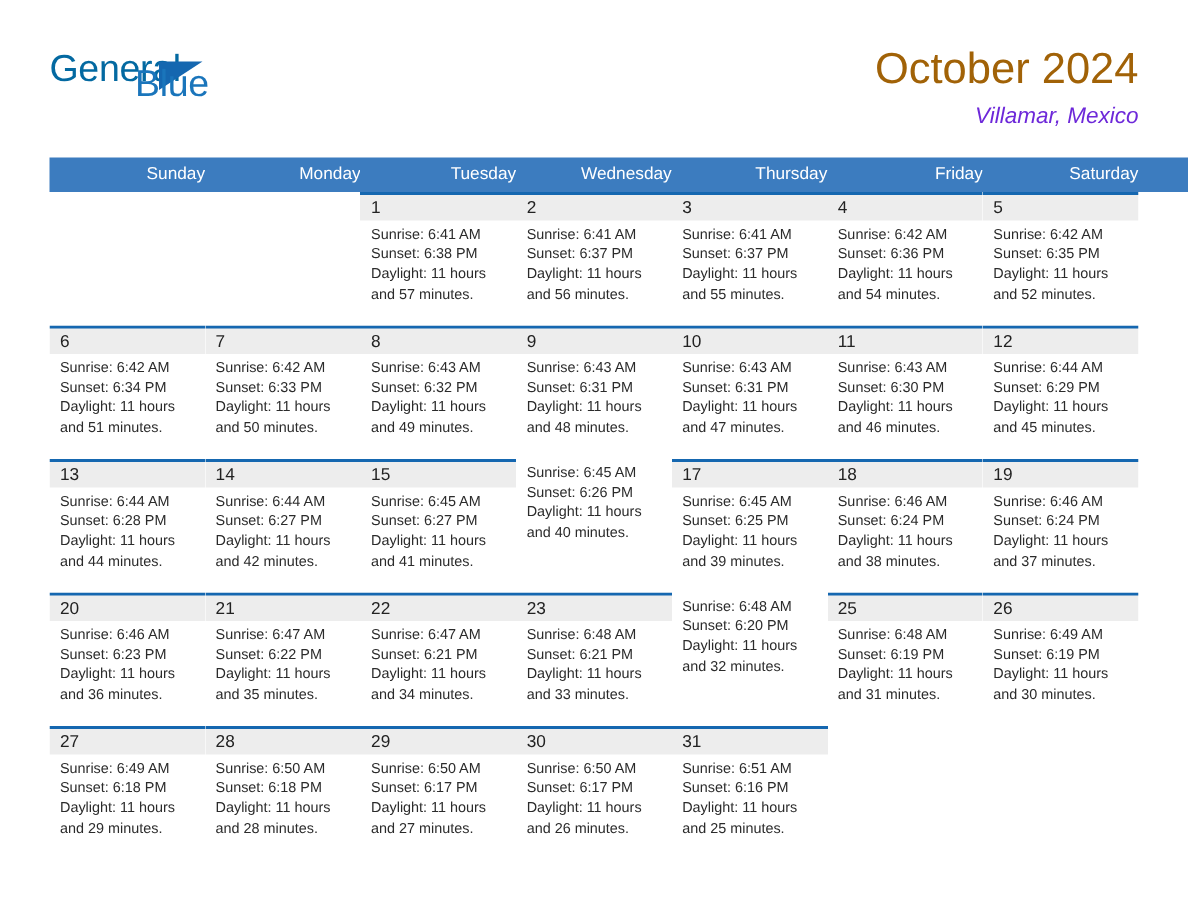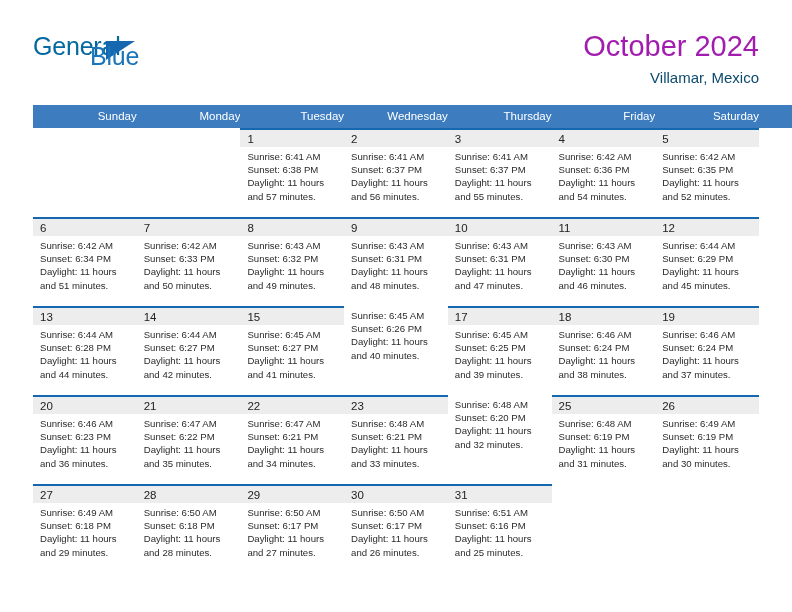--- a/index.html
+++ b/index.html
@@ -67,29 +67,30 @@
 
   .title-block {
     position: absolute;
     right: 0;
     top: -4px;
     text-align: right;
   }
   .cal-title {
     font-size: 29px;
     line-height: 36px;
-    color: #a21caf;
+    color: #a16207;
     font-weight: normal;
     margin: 0;
   }
   .cal-subtitle {
     font-size: 15px;
     line-height: 20px;
-    color: #0c4a6e;
+    color: #6d28d9;
     margin: 4px 0 0 0;
+    font-style: italic;
   }
 
   
   .calendar {
     position: absolute;
     left: 33px;
     top: 105px;
     width: 726px;
   }
   .weekday-row {

